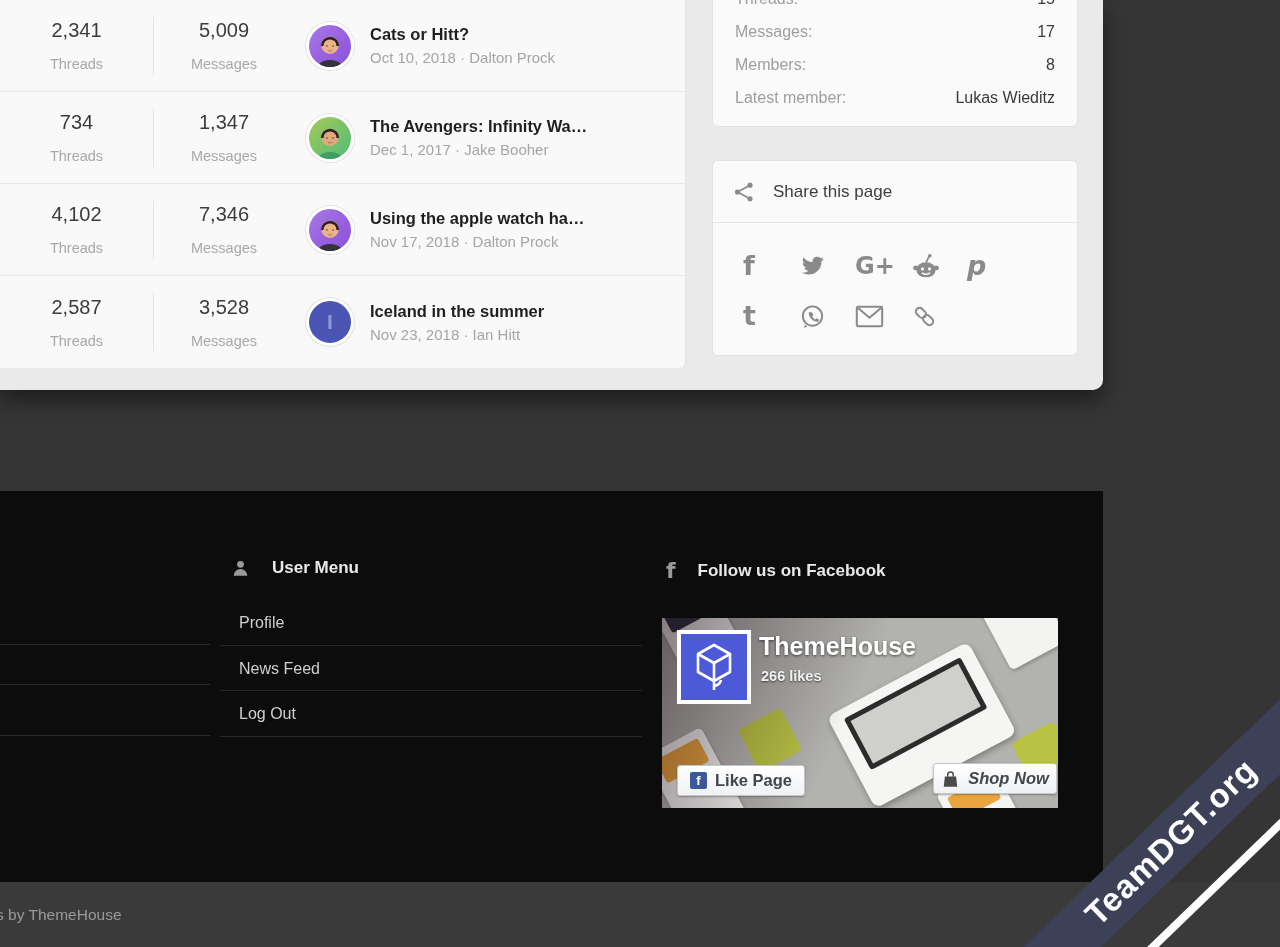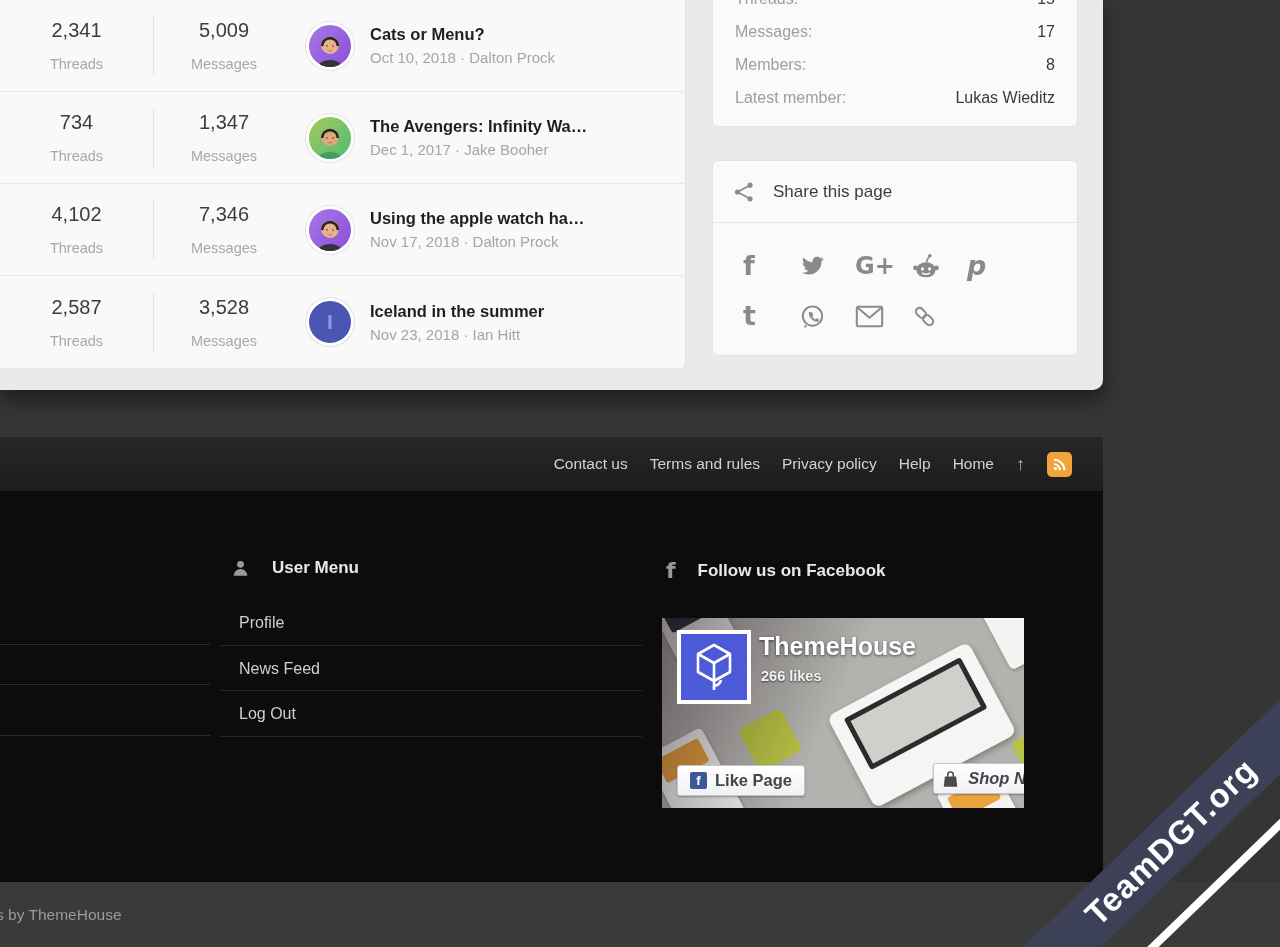--- a/index.html
+++ b/index.html
@@ -64,21 +64,21 @@
   .stub-line { position:absolute; left:0; width:210px; height:1px; background:#2c2c2c; }
   .col-head { position:absolute; display:flex; align-items:center; gap:22px; }
   .col-head .htxt { font-size:17px; font-weight:bold; color:#e8e8e8; }
   .user-col-head { left:231px; top:67px; }
   .fb-col-head { left:666px; top:67px; }
   .user-menu { position:absolute; left:220px; top:109px; width:422px; list-style:none; }
   .user-menu li { height:45.5px; line-height:45.5px; border-bottom:1px solid #262626;
                   padding-left:19px; font-size:16px; color:#cfcfcf; cursor:pointer; }
 
   
-  .fb-widget { position:absolute; left:662px; top:127px; width:362px; height:190px; overflow:hidden; background:#b2b2ae; }
+  .fb-widget { position:absolute; left:662px; top:127px; width:396px; height:190px; overflow:hidden; background:#b2b2ae; }
   .fb-rot { position:absolute; left:-90px; top:-130px; width:680px; height:480px; transform:rotate(-28deg); }
   .tile { position:absolute; border-radius:5px; }
   .tw { background:#f3f3f1; box-shadow:0 2px 4px rgba(0,0,0,.25); }
   .tile .strip { position:absolute; left:8px; right:8px; top:8px; height:26px; border-radius:3px; }
   .laptop { position:absolute; left:270px; top:190px; width:160px; height:104px; background:#f5f5f3; border-radius:8px; box-shadow:0 3px 6px rgba(0,0,0,.3); }
   .laptop .scr { position:absolute; left:14px; top:10px; width:132px; height:58px; background:#cfcfcb; border-radius:3px; border:5px solid #2c2c2c; }
   .fb-shade { position:absolute; inset:0; background:linear-gradient(115deg, rgba(25,10,18,.5), rgba(0,0,0,0) 48%); }
   .fb-logo { position:absolute; left:15px; top:12px; width:74px; height:74px; background:#4c5ad8;
              border:4px solid #fff; display:flex; align-items:center; justify-content:center; }
   .fb-name { position:absolute; left:97px; top:14px; font-size:25px; font-weight:bold; color:#fff;
@@ -130,21 +130,21 @@
           <svg viewBox="0 0 48 48">
             <path d="M8,52 a16,12 0 0 1 32,0 z" fill="#32323a"></path>
             <circle cx="24" cy="23" r="10" fill="#eab287"></circle>
             <path d="M13.5,24 A10.5,10.5 0 0 1 34.5,24 L31.5,24 A7.5,7.5 0 0 0 16.5,24 Z" fill="#2d2520"></path>
             <circle cx="20.5" cy="24" r="0.9" fill="#4a3526"></circle>
               <circle cx="27.5" cy="24" r="0.9" fill="#4a3526"></circle>
             <path d="M21.5,29 q2.5,1.6 5,0" stroke="#b07b52" stroke-width="1" fill="none"></path>
           </svg>
         </div>
         <div class="tinfo">
-          <div class="ttitle">Cats or Menu?</div>
+          <div class="ttitle">Cats or Hitt?</div>
           <div class="tmeta">Oct 10, 2018 · Dalton Prock</div>
         </div>
       </div>
 
       <div class="trow">
         <div class="cell c1">
           <div class="num">734</div>
           <div class="lbl">Threads</div>
         </div>
         <div class="vdiv"></div>
@@ -295,35 +295,20 @@
                 <rect x="2.5" y="8.7" width="10" height="6.6" rx="3.3"></rect>
                 <rect x="11.5" y="8.7" width="10" height="6.6" rx="3.3"></rect>
               </g>
             </svg>
           </div>
         </div>
       </div>
     </div>
   </div>
 
-  <div class="footer-nav">
-    <span class="fnav-link">Contact us</span>
-    <span class="fnav-link">Terms and rules</span>
-    <span class="fnav-link">Privacy policy</span>
-    <span class="fnav-link">Help</span>
-    <span class="fnav-link">Home</span>
-    <span class="fnav-arrow">↑</span>
-    <span class="rss-badge" style="background:#f1a33c;">
-      <svg width="15" height="15" viewBox="0 0 20 20">
-        <circle cx="4.6" cy="15.4" r="2.2" fill="#fff"></circle>
-        <path d="M2.5,9.5 a8,8 0 0 1 8,8" stroke="#fff" stroke-width="2.6" fill="none"></path>
-        <path d="M2.5,3.5 a14,14 0 0 1 14,14" stroke="#fff" stroke-width="2.6" fill="none"></path>
-      </svg>
-    </span>
-  </div>
 
   <div class="footer-card">
 
     <div class="stub-line" style="top:153px;"></div>
     <div class="stub-line" style="top:193px;"></div>
     <div class="stub-line" style="top:244px;"></div>
 
     <div class="col-head user-col-head">
       <svg width="19" height="19" viewBox="0 0 20 20">
         <circle cx="10" cy="5.6" r="3.6" fill="#9a9a9a"></circle>

